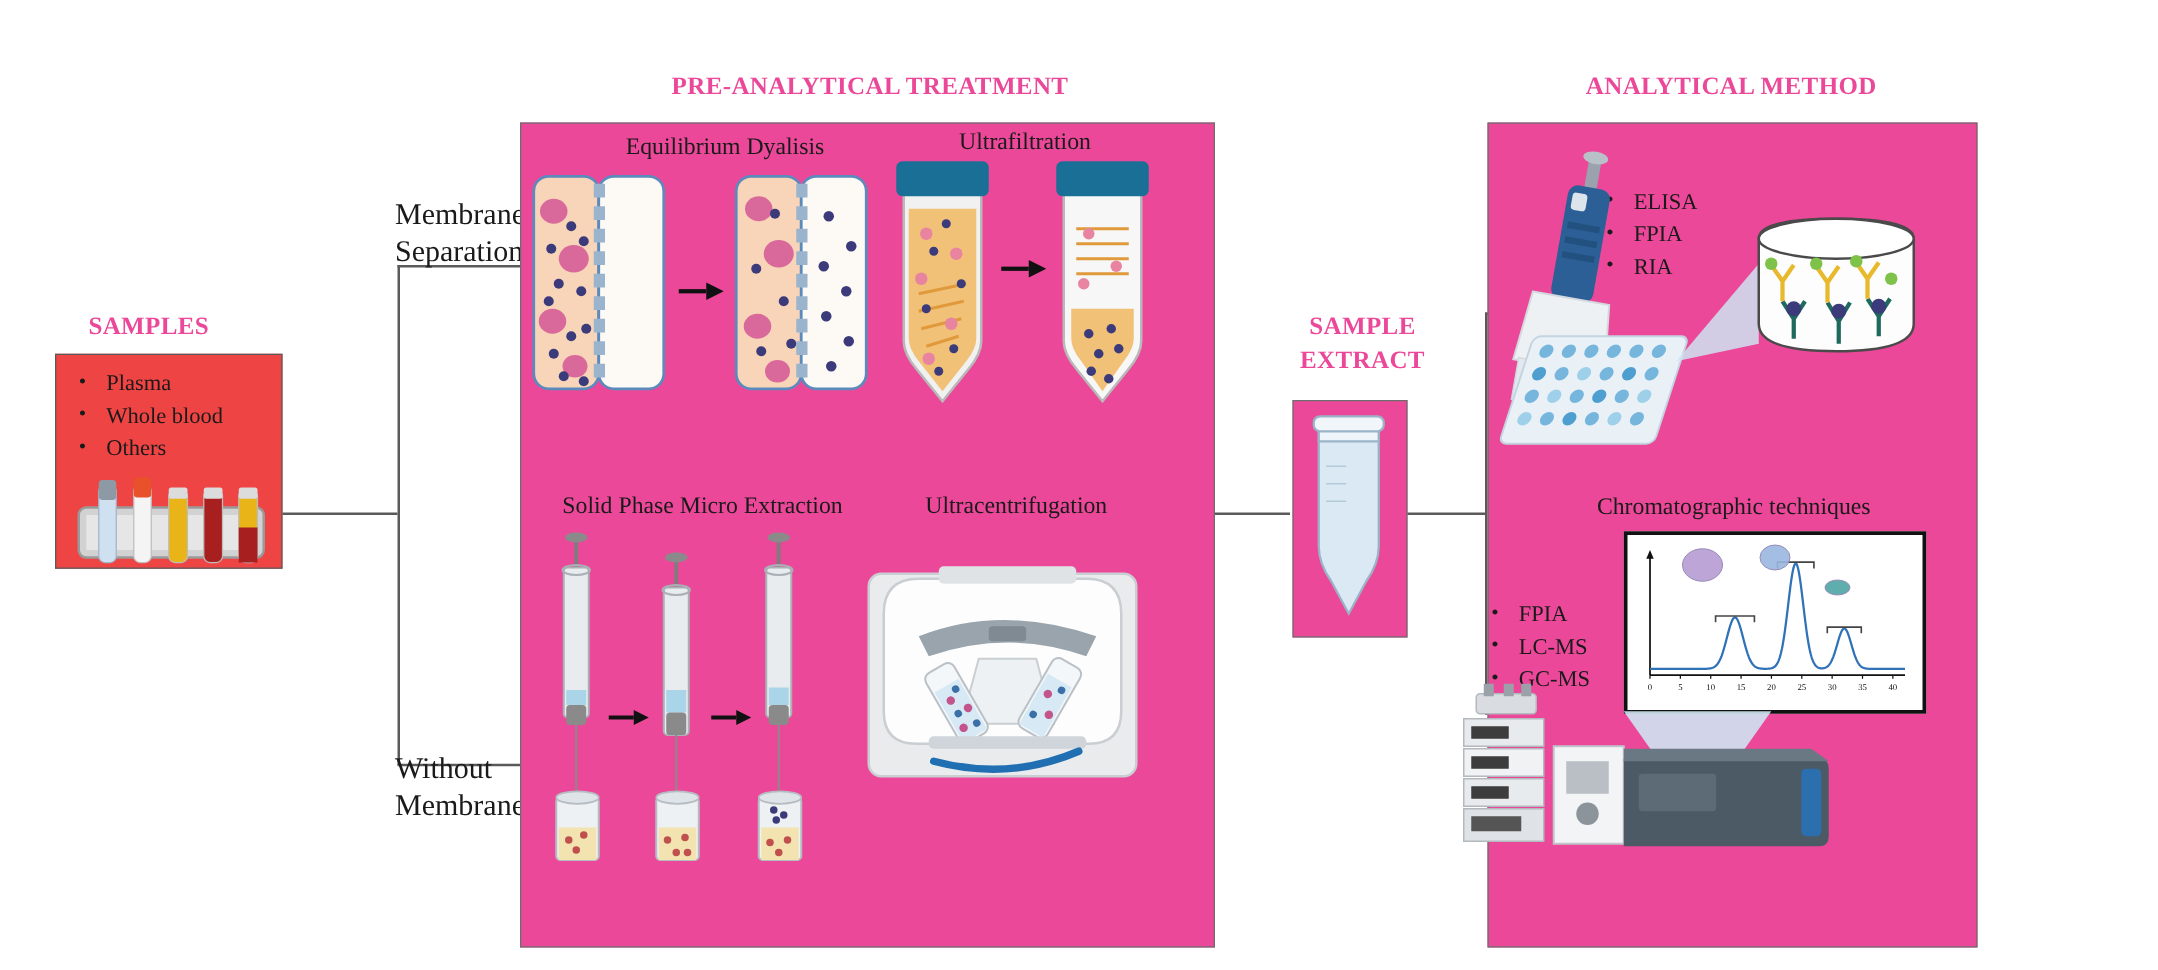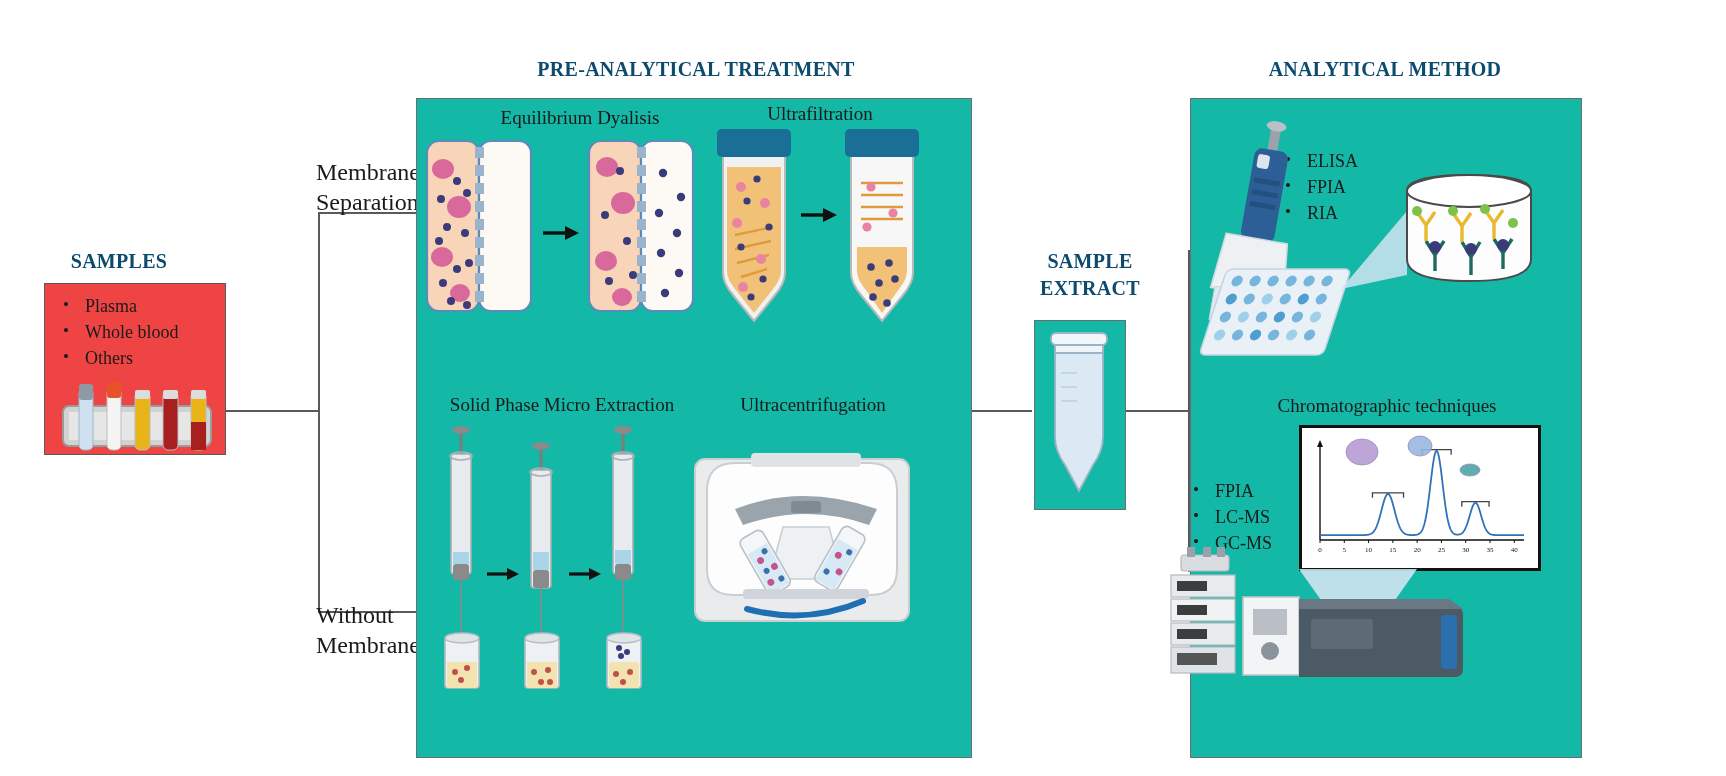--- a/index.html
+++ b/index.html
@@ -1,23 +1,23 @@
 <!DOCTYPE html>
 <html><head>
 <meta charset="utf-8">
 <style>
   html,body{margin:0;padding:0;background:#fff;}
   body{width:1726px;height:776px;position:relative;overflow:hidden;
        font-family:"Liberation Serif","DejaVu Serif",serif;color:#1a1a1a;}
   .abs{position:absolute;}
-  .hdr{font-weight:bold;font-size:20px;letter-spacing:.3px;text-align:center;color:#0c4a6e;}
+  .hdr{font-weight:bold;font-size:20px;letter-spacing:.3px;text-align:center;color:#ec4899;}
   .sub{font-size:19px;text-align:center;color:#1a1a1a;}
   .lbl{font-size:24px;color:#1a1a1a;line-height:1.25;}
   .box{border:1.6px solid #5a5a5a;background:#ef4444;box-sizing:border-box;}
-  .boxthin{border:1.4px solid #6d6d6d;background:#14b8a6;box-sizing:border-box;}
+  .boxthin{border:1.4px solid #6d6d6d;background:#ec4899;box-sizing:border-box;}
   ul.bul{margin:0;padding:0;list-style:none;}
   ul.bul li{font-size:18px;line-height:1.44;position:relative;padding-left:26px;white-space:nowrap;}
   ul.bul li:before{content:"\2022";position:absolute;left:4px;top:-1px;font-size:17px;}
   .ln{position:absolute;background:#5a5a5a;}
   svg{display:block;overflow:visible;}
 </style>
 </head>
 <body>
 
 <div class="abs hdr" style="left:28px;top:250px;width:182px;">SAMPLES</div>

